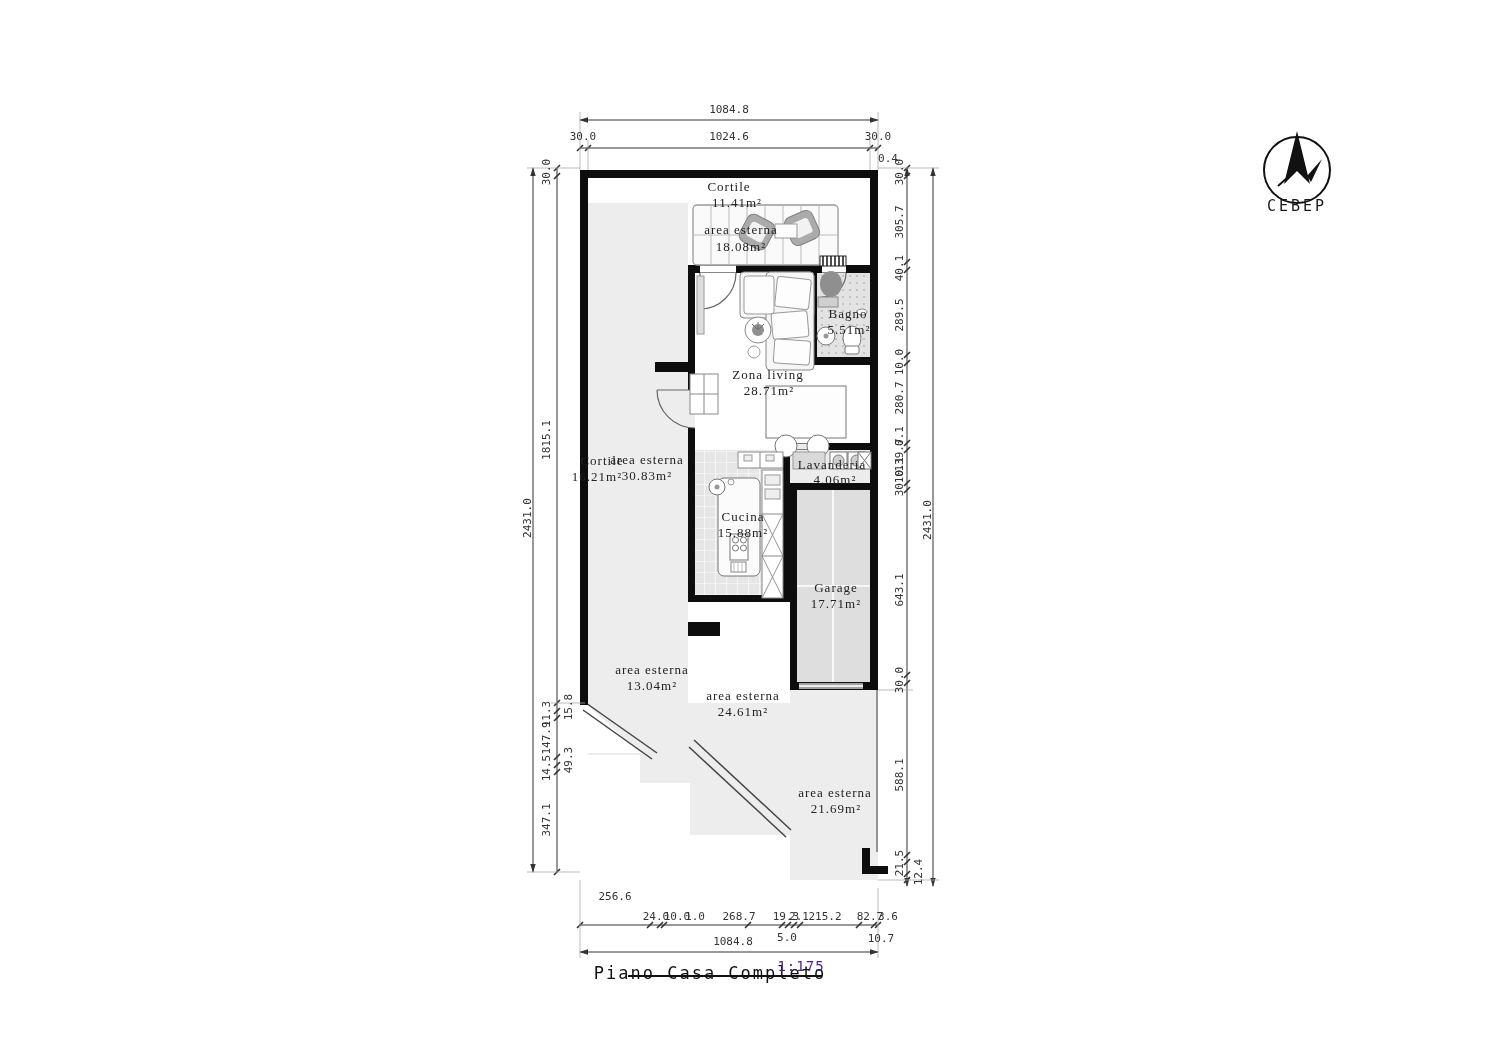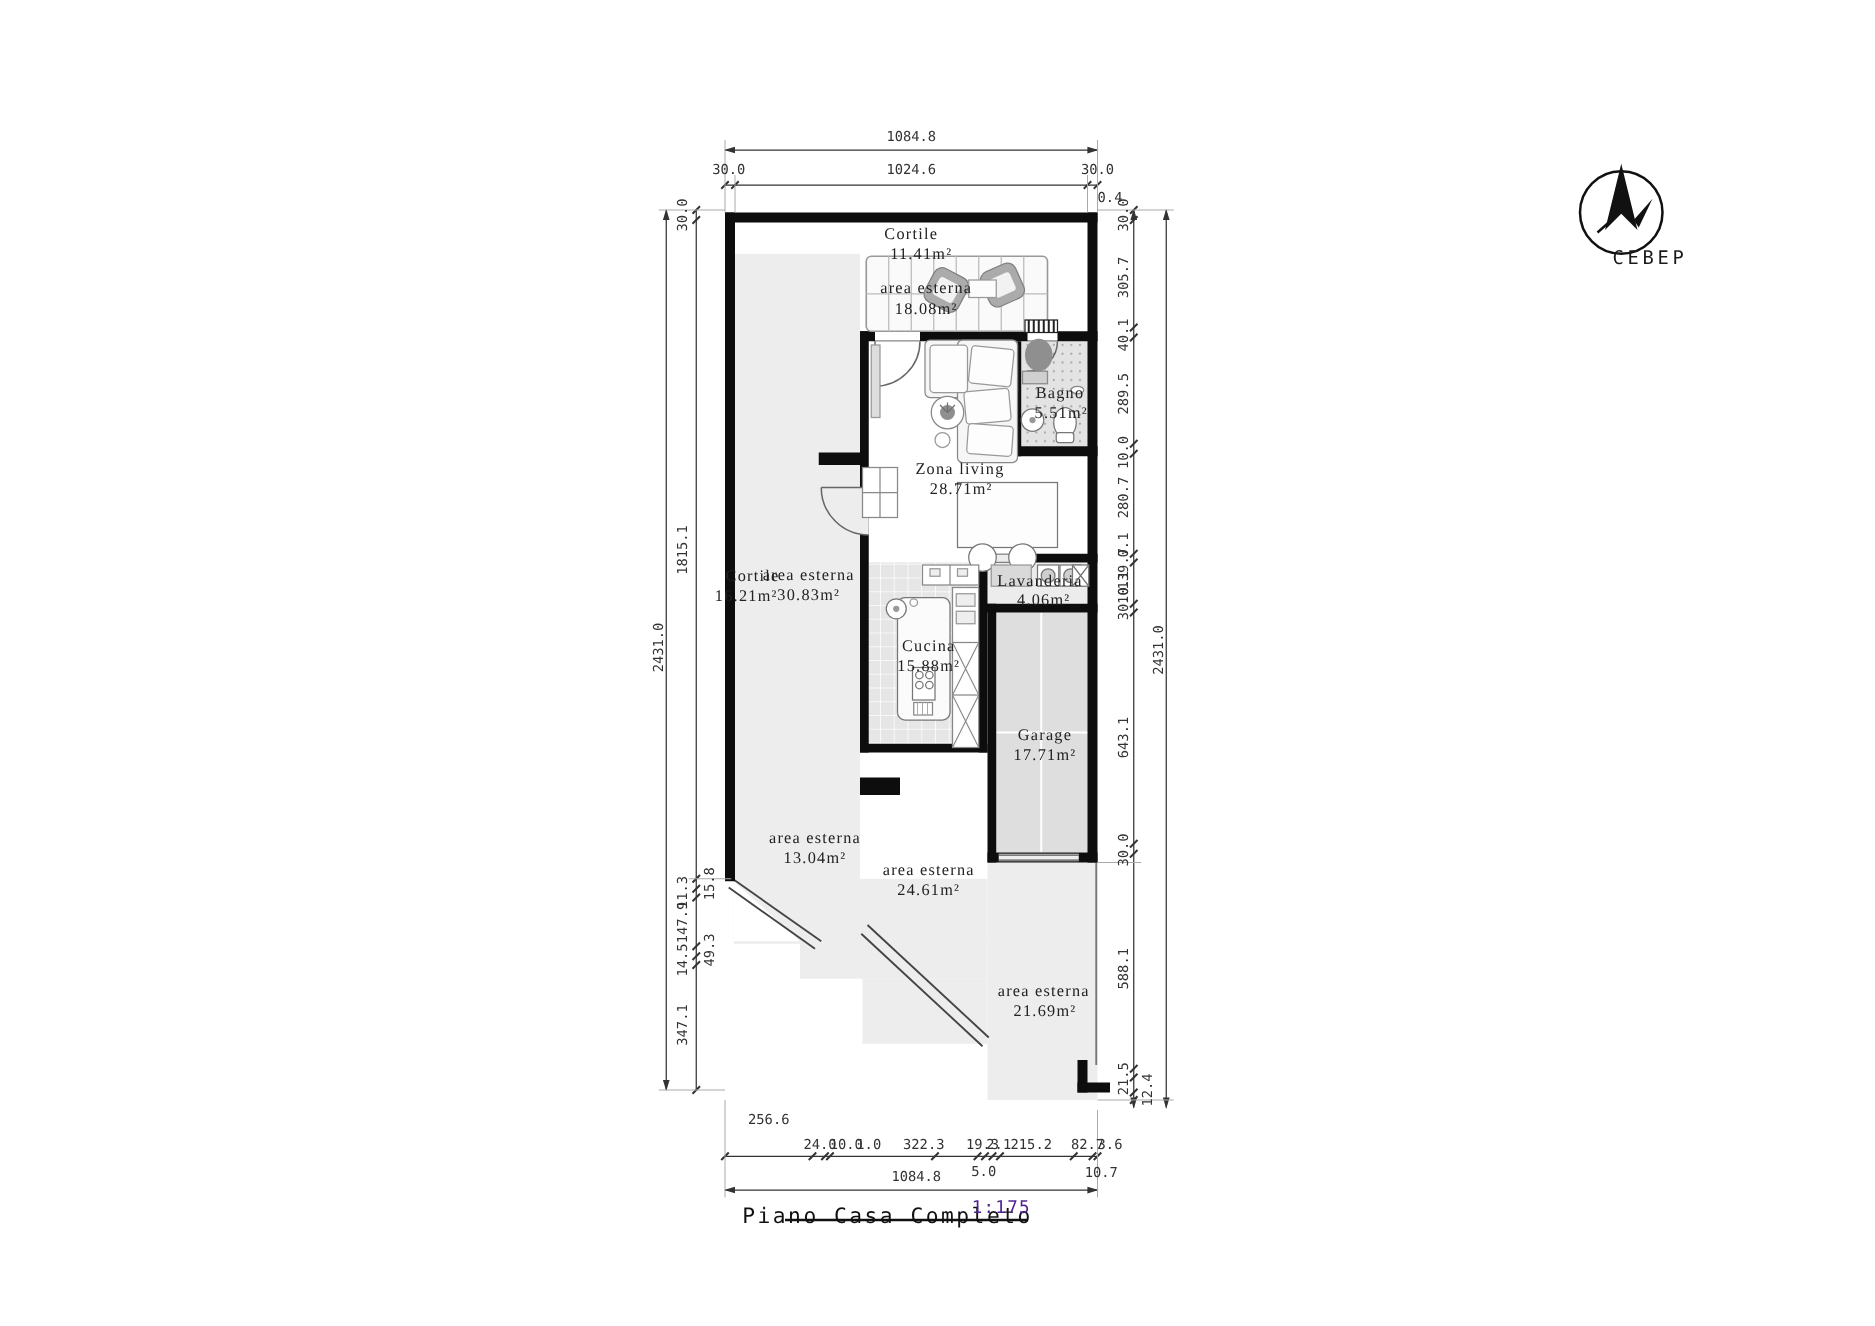--- a/index.html
+++ b/index.html
@@ -7,21 +7,21 @@
     position:relative;width:1500px;height:1061px;background:#ffffff;overflow:hidden;
     font-family:"DejaVu Sans Mono","Liberation Mono",monospace;color:#2b2b2b;
   }
   .canvas svg{position:absolute;left:0;top:0;}
   .lbl{position:absolute;transform:translate(-50%,-50%);white-space:nowrap;}
   .room{font-size:13px;letter-spacing:1px;color:#222;font-family:Liberation Serif, serif;}
   .dim{font-size:11px;letter-spacing:0px;color:#333;}
   .v{transform:translate(-50%,-50%) rotate(-90deg);}
   .title-text{font-size:17px;letter-spacing:2px;color:#111;}
   .scale-text{font-size:14px;letter-spacing:1px;color:#4c1d95;}
-  .compass-label{font-size:15px;letter-spacing:3px;color:#1a1a1a;margin-left:23px;}
+  .compass-label{font-size:15px;letter-spacing:3px;color:#1a1a1a;}
 </style>
 </head>
 <body>
 
 <div class="canvas">
 
   <svg width="1500" height="1061" viewBox="0 0 1500 1061">
     <defs>
       <pattern id="cucinaTiles" width="11" height="11" patternUnits="userSpaceOnUse">
         <rect width="11" height="11" fill="#e6e6e6"></rect>
@@ -312,21 +312,21 @@
   <div class="lbl dim v" style="left:899px;top:590px">643.1</div>
   <div class="lbl dim v" style="left:899px;top:680px">30.0</div>
   <div class="lbl dim v" style="left:899px;top:775px">588.1</div>
   <div class="lbl dim v" style="left:899px;top:863px">21.5</div>
   <div class="lbl dim v" style="left:918px;top:872px">12.4</div>
 
   <div class="lbl dim" style="left:615px;top:896px">256.6</div>
   <div class="lbl dim" style="left:656px;top:916px">24.0</div>
   <div class="lbl dim" style="left:677px;top:916px">10.0</div>
   <div class="lbl dim" style="left:695px;top:916px">1.0</div>
-  <div class="lbl dim" style="left:739px;top:916px">322.3</div>
+  <div class="lbl dim" style="left:739px;top:916px">268.7</div>
   <div class="lbl dim" style="left:786px;top:916px">19.3</div>
   <div class="lbl dim" style="left:799px;top:916px">2.1</div>
   <div class="lbl dim" style="left:825px;top:916px">215.2</div>
   <div class="lbl dim" style="left:870px;top:916px">82.7</div>
   <div class="lbl dim" style="left:888px;top:916px">3.6</div>
   <div class="lbl dim" style="left:787px;top:937px">5.0</div>
   <div class="lbl dim" style="left:881px;top:938px">10.7</div>
   <div class="lbl dim" style="left:733px;top:941px">1084.8</div>
 
   <div class="lbl title-text" style="left:710px;top:973px">Piano Casa Completo</div>

